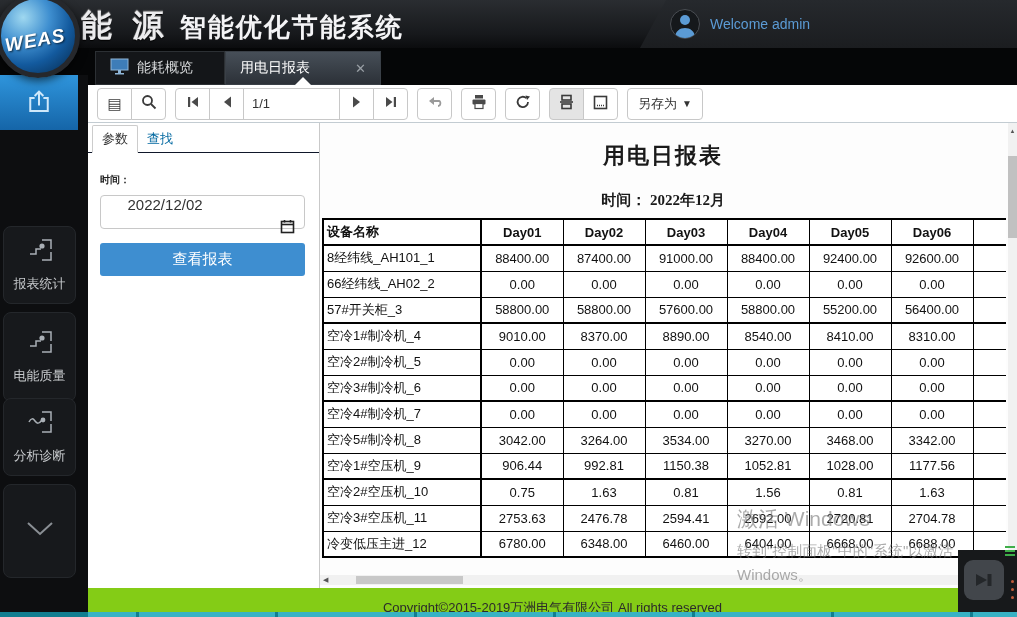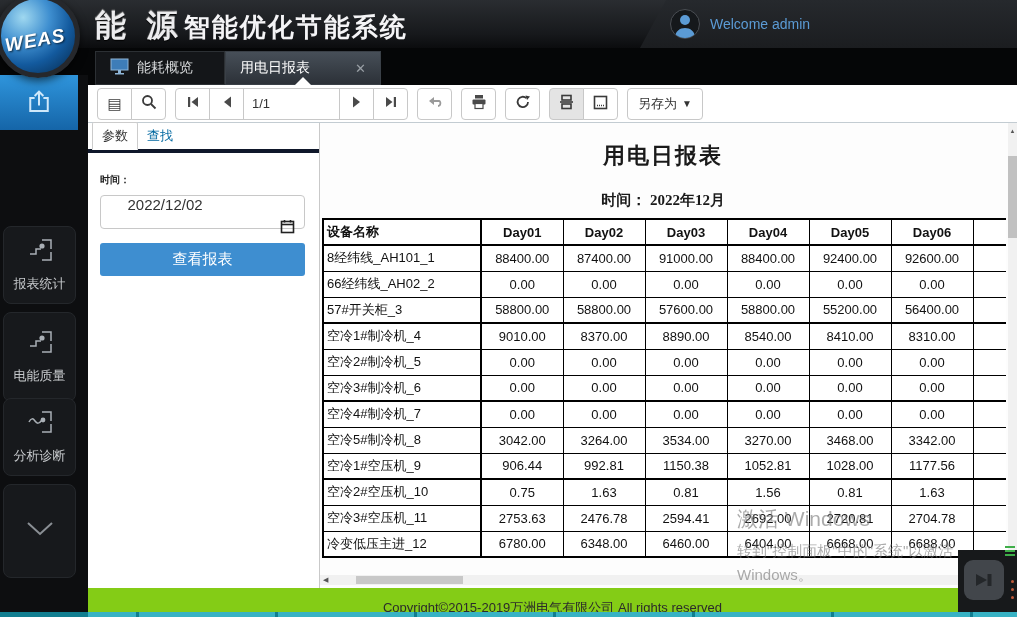--- a/index.html
+++ b/index.html
@@ -12,21 +12,21 @@
   .header-right { position:absolute; left:640px; top:0; width:377px; height:48px;
     background:linear-gradient(180deg,#26292d 0%,#1b1d20 100%);
     clip-path:polygon(26px 0,100% 0,100% 100%,0 100%);
     display:flex; align-items:center; }
   .logo { position:absolute; left:-4px; top:-6px; width:84px; height:84px; border-radius:50%;
     background:radial-gradient(circle at 30% 25%, #9fd8f0 0%, #3f8fd0 35%, #135a9e 62%, #062646 100%);
     border:5px solid #26282c; z-index:30; display:flex; align-items:center; justify-content:center;
     box-shadow:0 3px 8px rgba(0,0,0,.6); }
   .logo span { color:#fff; font-style:italic; font-weight:bold; font-size:19px; letter-spacing:1px;
     transform:rotate(-10deg) translate(-4px,4px); text-shadow:1px 1px 2px rgba(0,0,0,.6); }
-  .app-title { position:absolute; left:95px; top:5px; display:flex; align-items:baseline; }
+  .app-title { position:absolute; left:81px; top:5px; display:flex; align-items:baseline; gap:10px; }
   .app-title .t1 { font-size:31px; font-weight:bold; color:#ececee; letter-spacing:6px;
     text-shadow:0 1px 1px #000, 0 -1px 1px #888; }
   .app-title .t2 { font-size:26px; font-weight:bold; color:#f4f4f6; letter-spacing:2px; }
   .user-box { display:flex; align-items:center; gap:10px; margin-left:30px; }
   .avatar { width:30px; height:30px; border-radius:50%; background:#15181b; border:1px solid #4a4e53;
     display:flex; align-items:flex-end; justify-content:center; overflow:hidden; }
   .welcome { color:#5b9bd5; font-size:14px; }
 
   
   .tabbar { position:absolute; left:0; top:48px; width:1017px; height:37px; background:#050607;
@@ -65,21 +65,21 @@
   .tbtn.single { border-radius:4px; }
   .tbtn.selected { background:#e4e4e4; }
   .page-input { width:97px; height:32px; border:1px solid #c8c8c8; margin-left:-1px; padding:0 8px;
     font-size:13px; color:#333; outline:none; }
   .saveas { padding:0 10px; gap:5px; font-size:13px; color:#333; }
   .caret { font-size:10px; }
 
   
   .left-panel { position:absolute; left:88px; top:123px; width:232px; height:465px; background:#fff;
     border-right:1px solid #c9c9c9; }
-  .panel-tabs { display:flex; align-items:flex-end; height:30px; border-bottom:4px solid #0f172a;
+  .panel-tabs { display:flex; align-items:flex-end; height:30px; border-bottom:1px solid #0f172a;
     padding-left:4px; }
   .ptab { font-size:13px; padding:4px 9px; cursor:pointer; }
   .ptab.active { color:#333; border:1px solid #ccc; border-bottom:1px solid #fff; background:#fff;
     margin-bottom:-1px; border-radius:2px 2px 0 0; }
   .ptab.link { color:#0369a1; }
   .time-label { font-size:10px; font-weight:bold; color:#222; margin:20px 0 8px 12px; }
   .date-input { margin-left:12px; width:205px; height:34px; border:1px solid #c8c8c8; border-radius:4px;
     display:flex; align-items:center; padding:0 9px; gap:6px; cursor:pointer;flex-direction:column; }
   .date-input input { border:none; outline:none; font-size:15px; color:#333; width:150px;
     font-family:inherit; }

